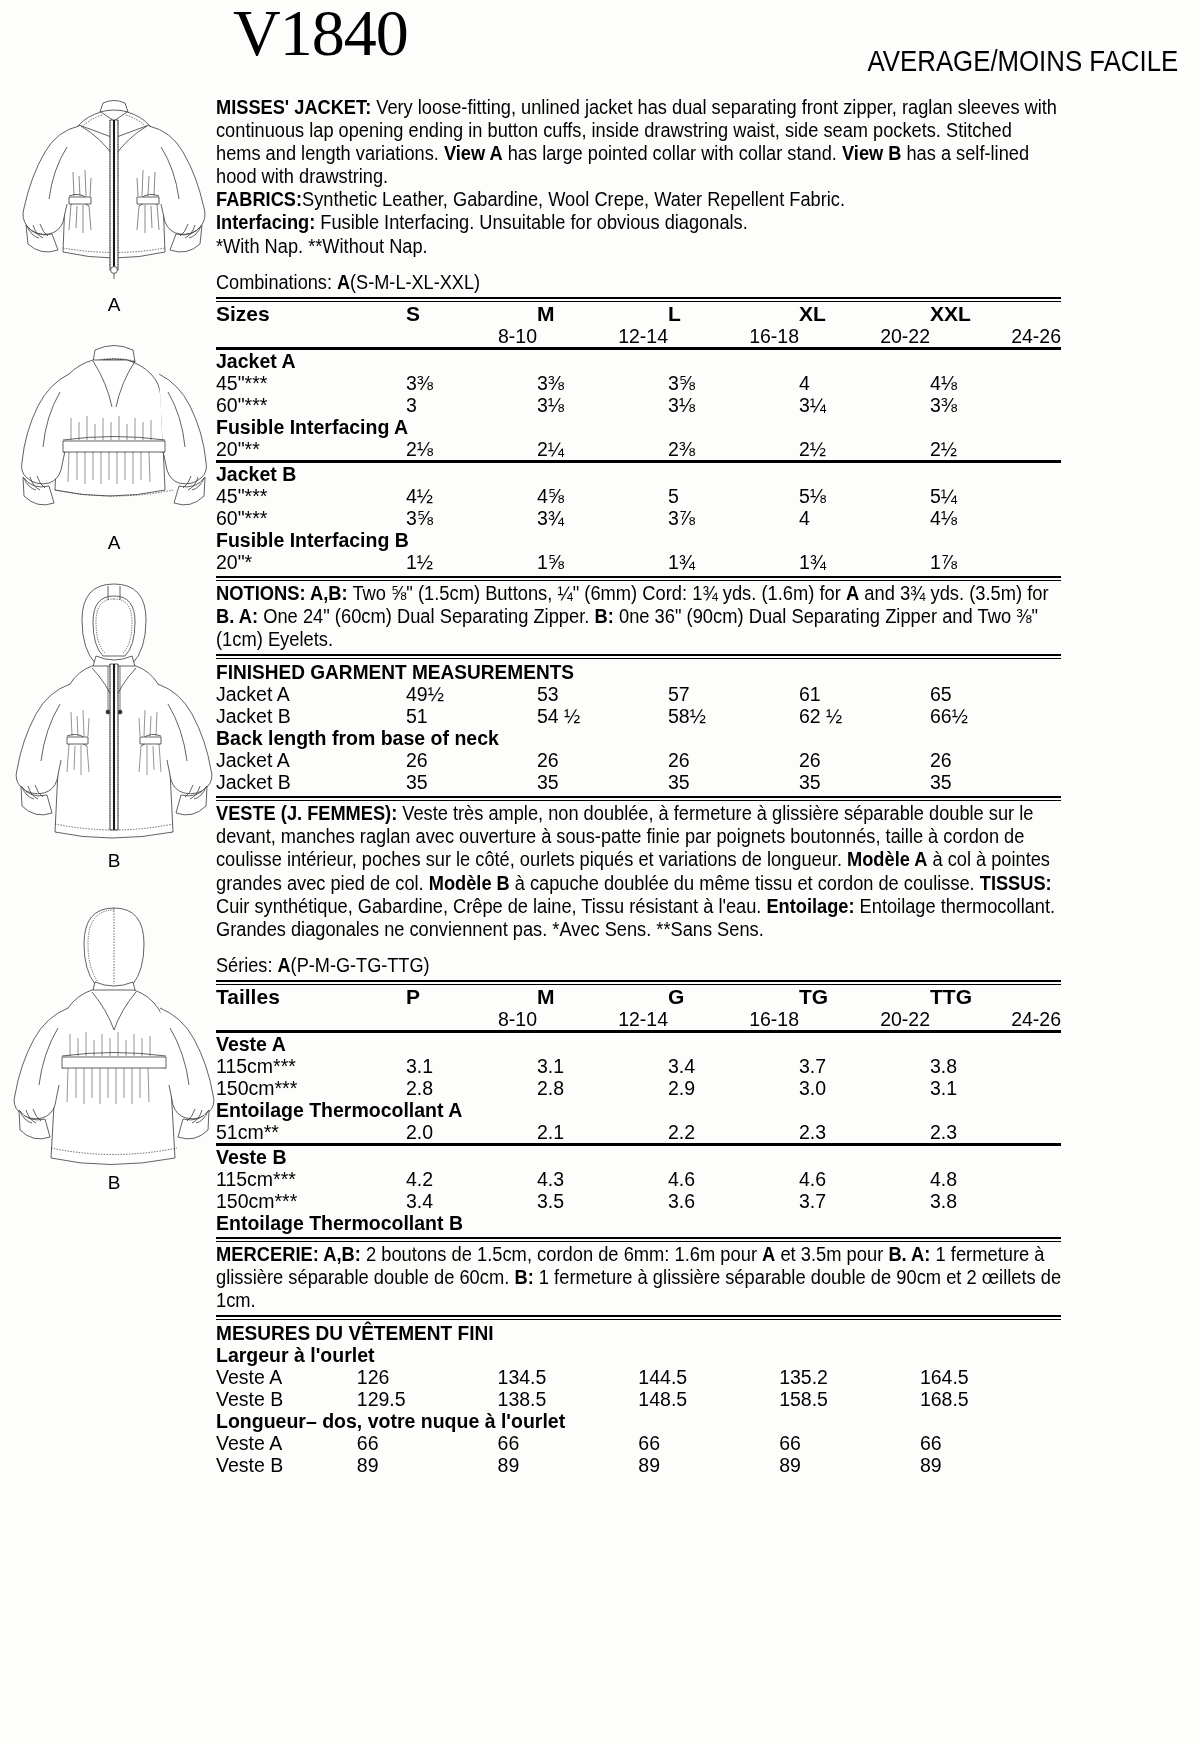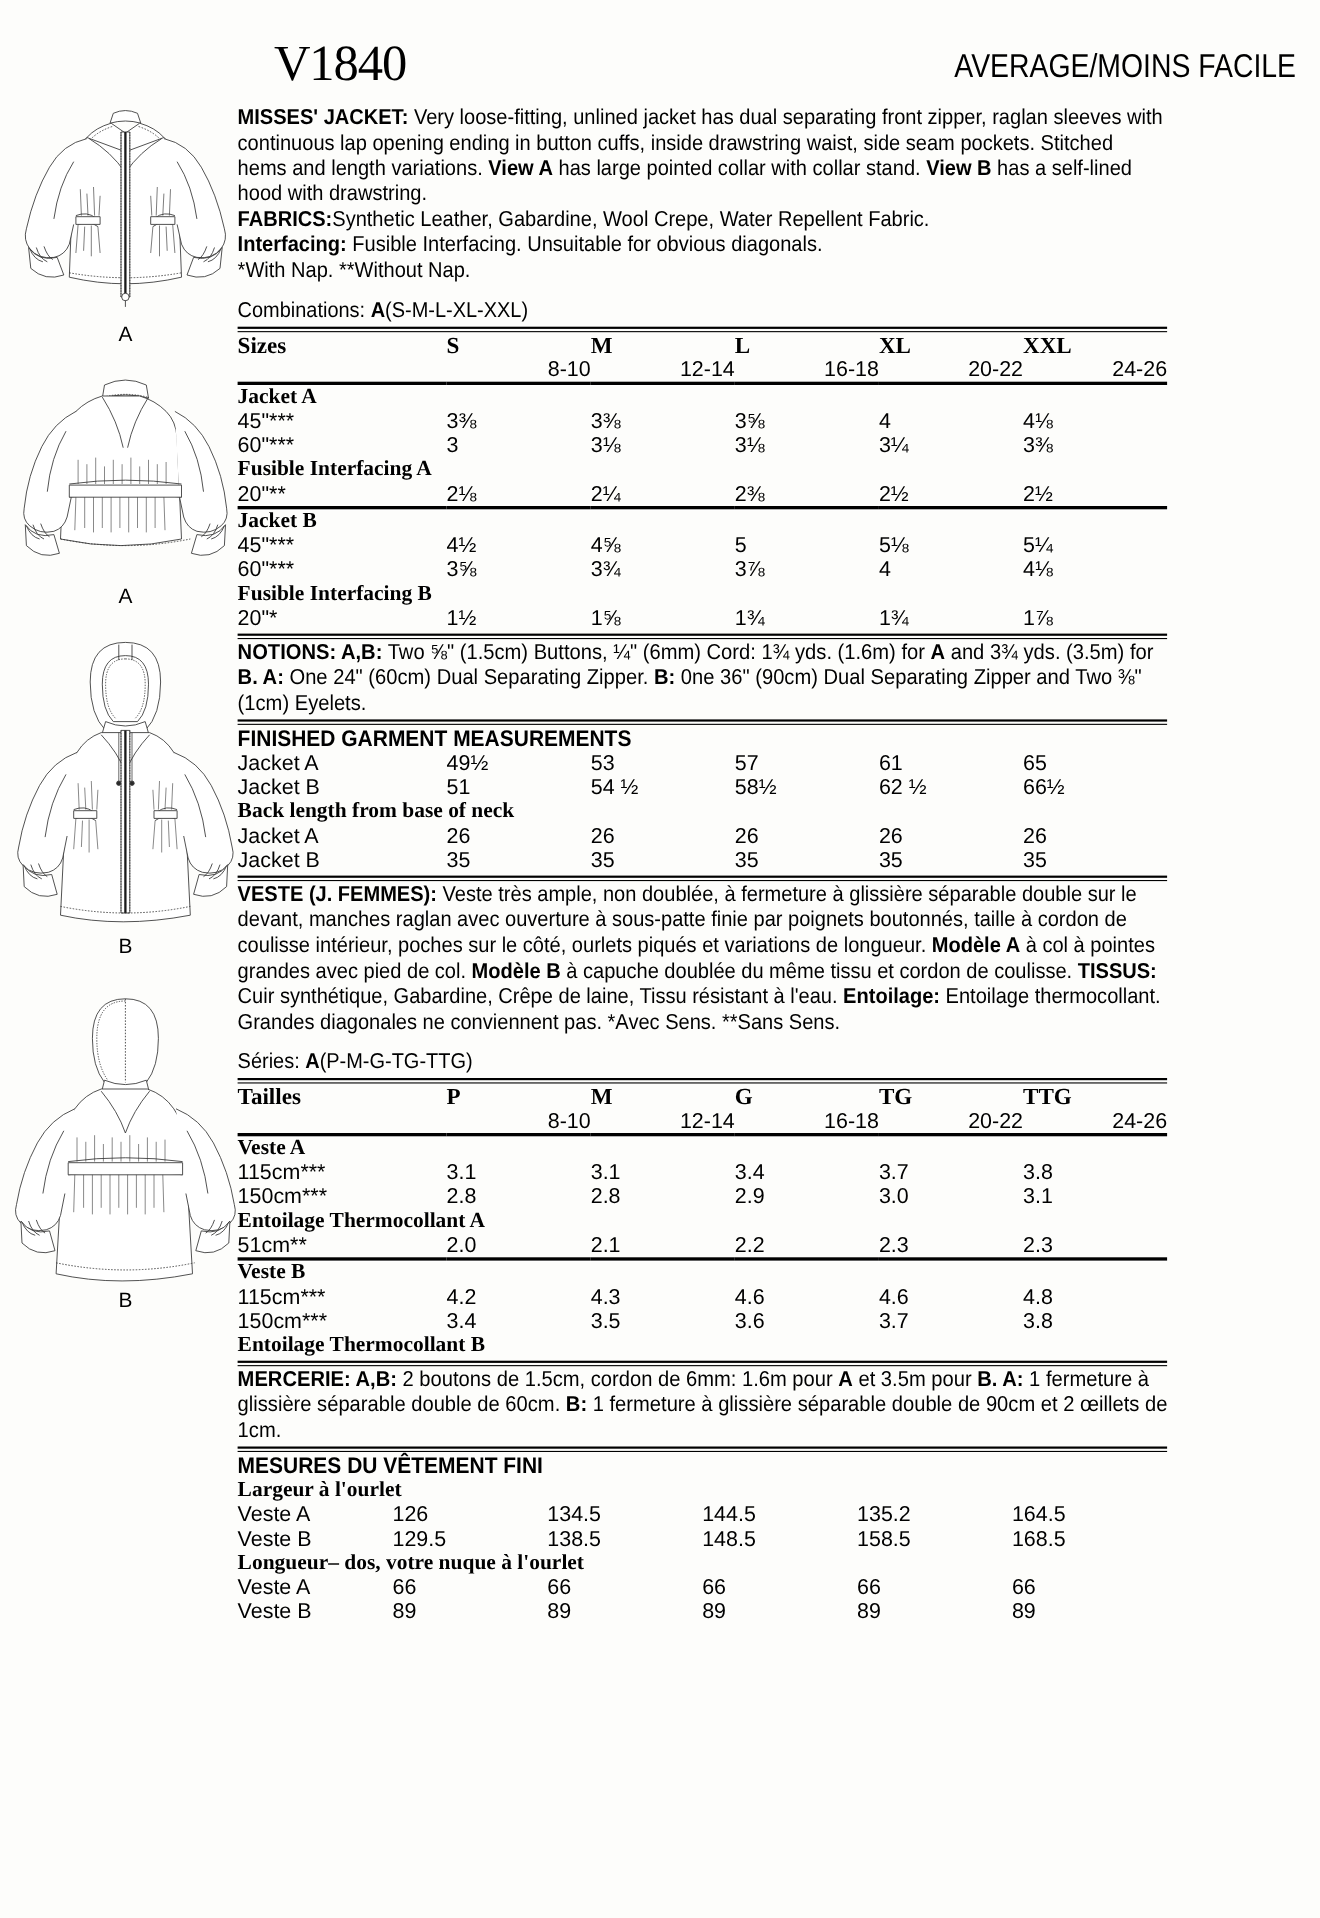--- a/index.html
+++ b/index.html
@@ -10,25 +10,24 @@
     font-family:"Liberation Sans", sans-serif;
     color:#000;
     position:relative;
     overflow:hidden;
   }
   .page { position:relative; width:1200px; height:1744px; }
 
   
   .header { position:absolute; left:0; top:0; width:1200px; height:92px; }
   .pattern-number {
-    position:absolute; left:233px; top:25px;
+    position:absolute; left:233px; top:0;
     font-family:"Liberation Serif", serif;
-    font-size:46px; line-height:66px; font-weight:400;
+    font-size:66px; line-height:66px; font-weight:400;
     letter-spacing:-1px;
-    margin-left:16px;
   }
   .difficulty {
     position:absolute; right:22px; top:46px;
     font-size:30px; line-height:30px; font-weight:400;
     transform:scaleX(0.86); transform-origin:right center;
     white-space:nowrap;
   }
 
   
   .illos { position:absolute; left:0; top:92px; width:228px; height:1290px; }
@@ -61,21 +60,21 @@
   
   table.sz {
     width:845px; border-collapse:collapse; table-layout:fixed;
     font-size:19.5px;
   }
   table.sz td {
     padding:0; vertical-align:baseline; height:22px; line-height:22px;
   }
   .c0 { width:190px; }
   .c1,.c2,.c3,.c4,.c5 { width:131px; }
-  .b { font-weight:bold;font-family:Liberation Serif, serif; }
+  .b { font-weight:bold; }
   .hdr td { font-weight:bold; font-size:21px; height:25px; line-height:25px;}
   .sub td { font-size:19.5px; height:23px;text-align:right; }
   .rule-dbl td {
     border-top:3.5px solid #000;
     box-shadow:inset 0 2px 0 -1px #fff;
   }
   .hr-dbl {
     height:5px; width:845px; margin:3px 0 1px 0;
     border-top:2.5px solid #000; border-bottom:1.4px solid #000;
   }

